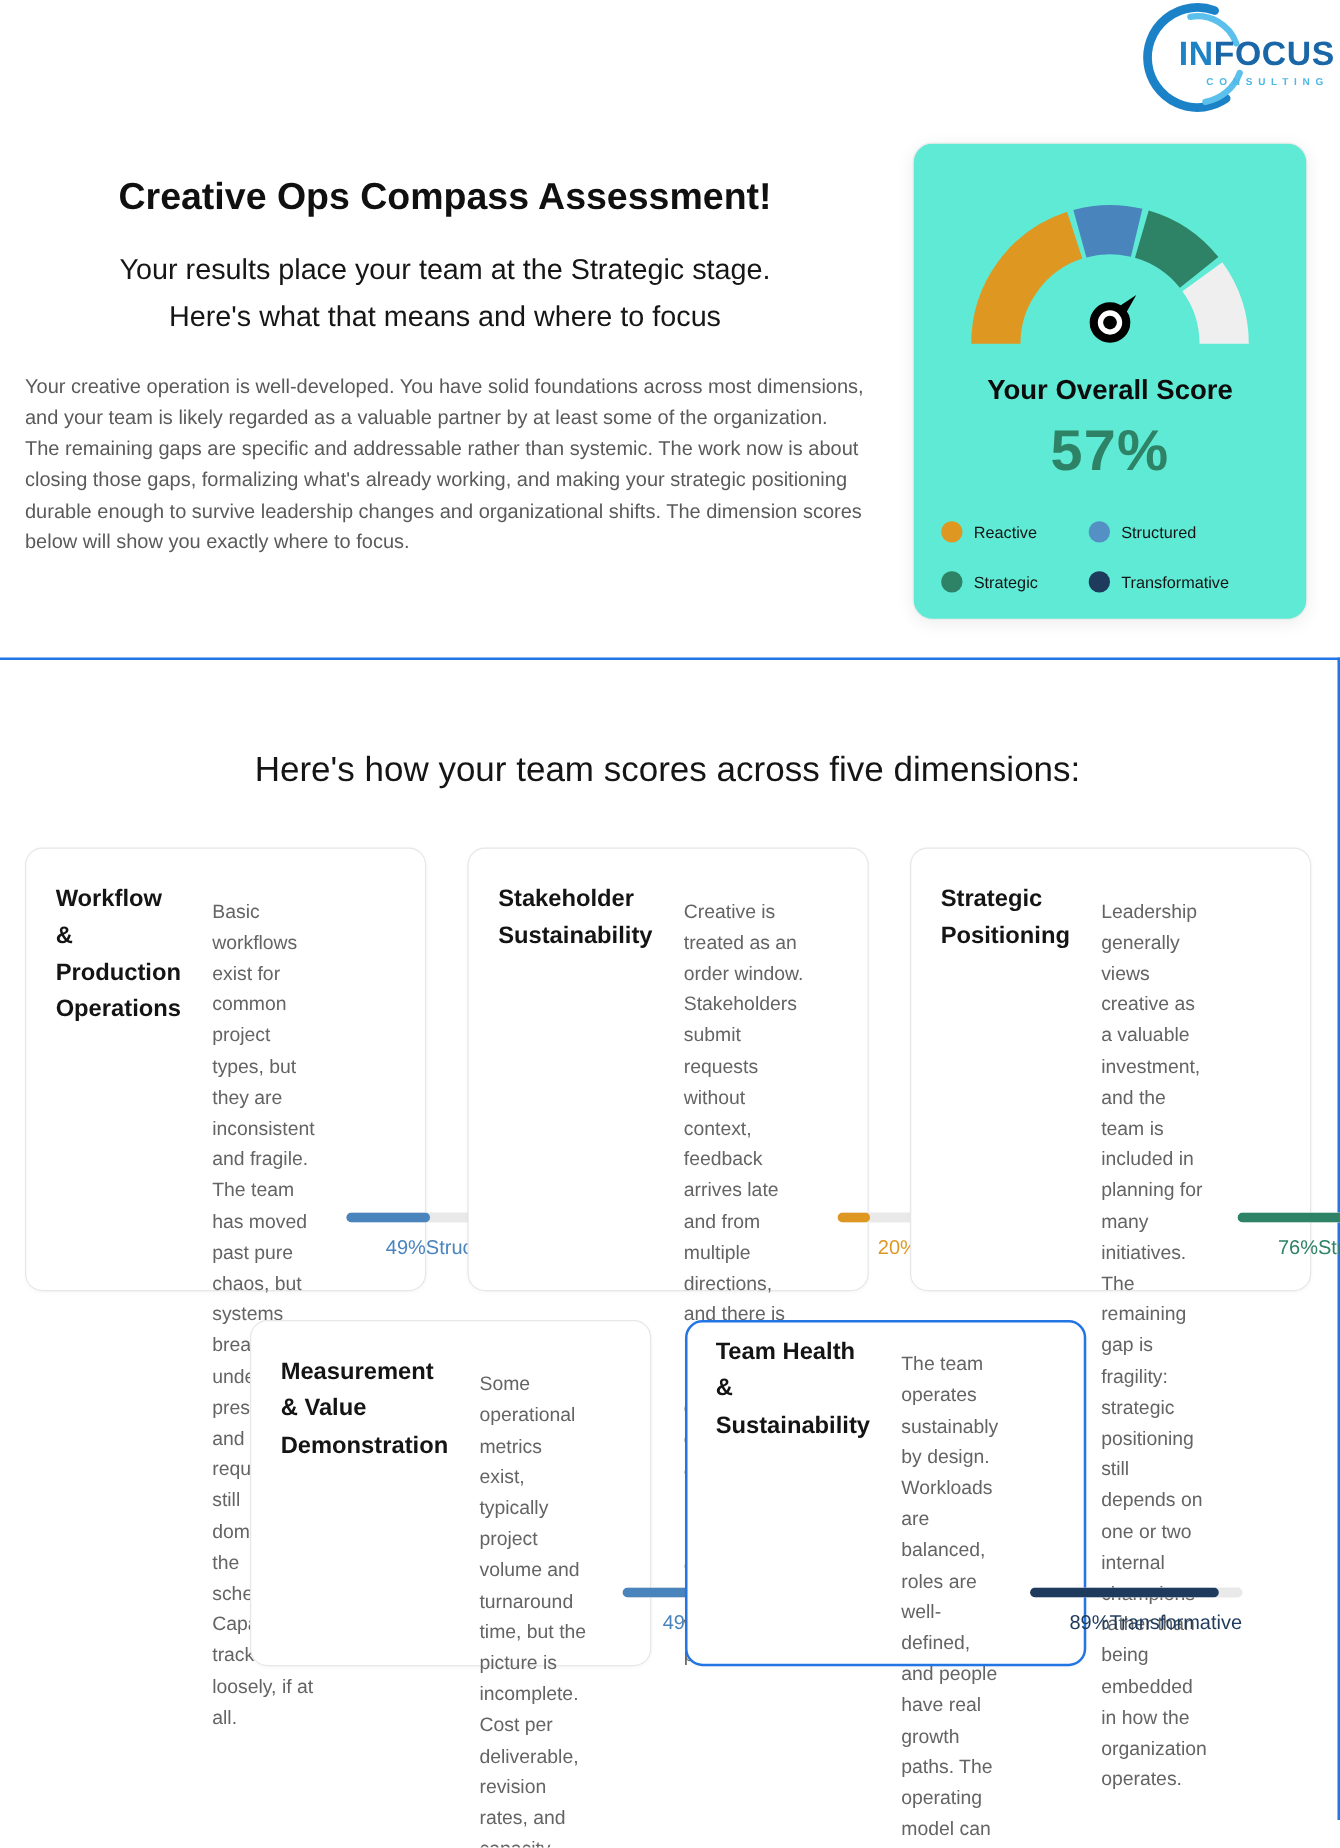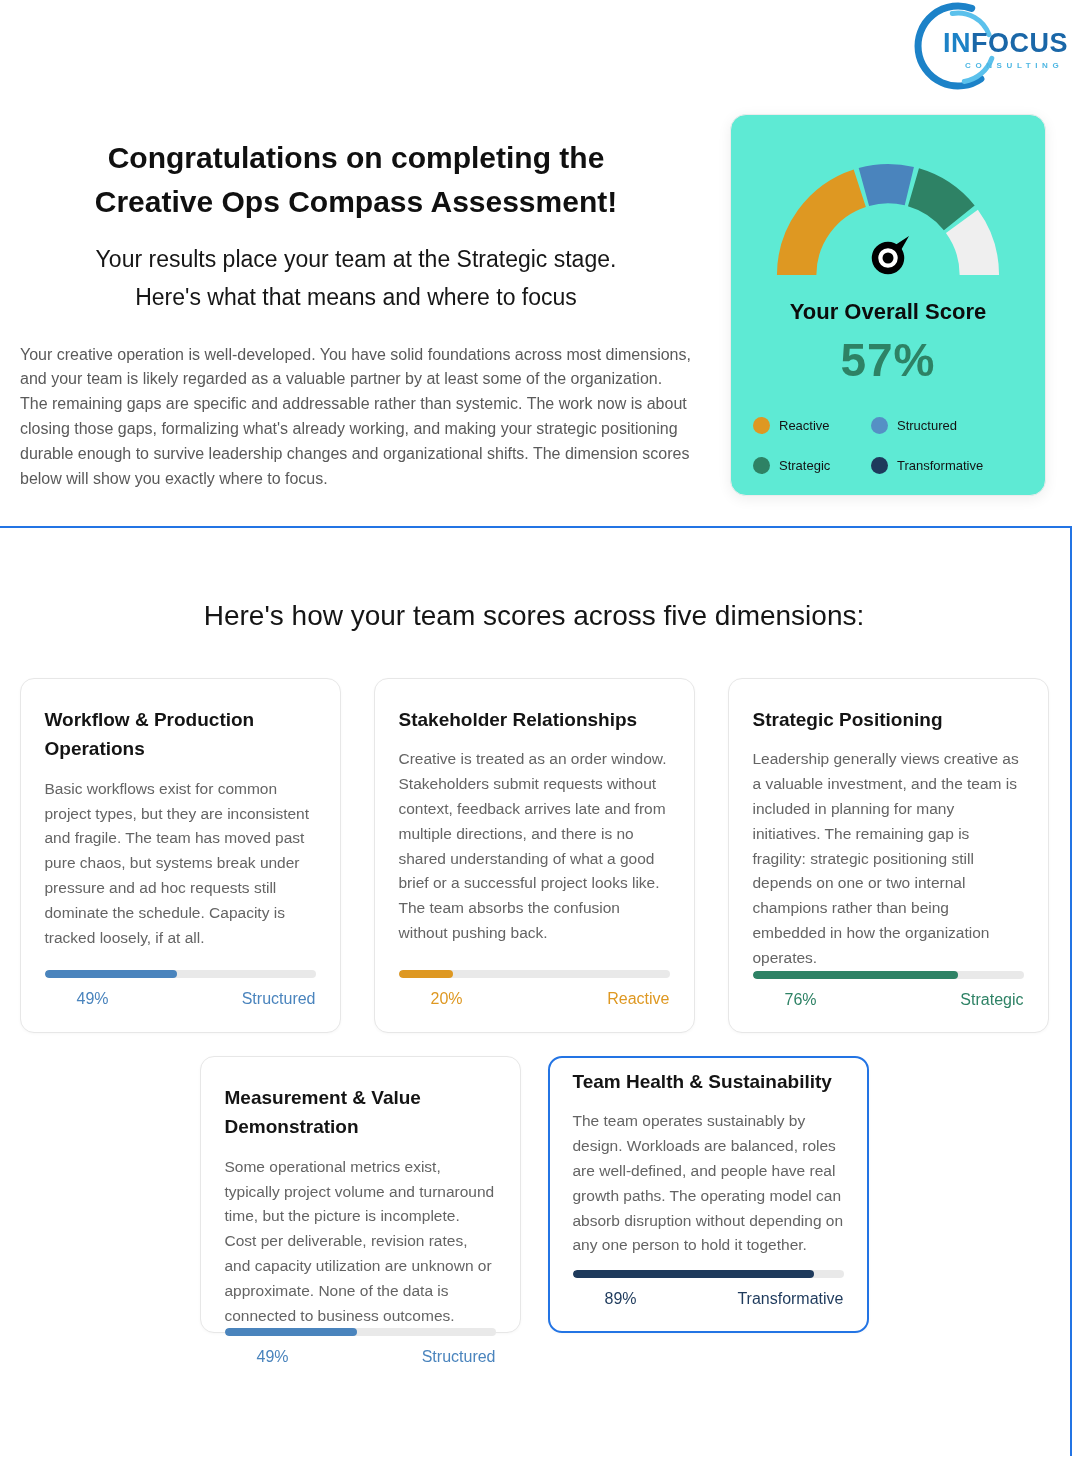--- a/index.html
+++ b/index.html
@@ -49,22 +49,23 @@
     border: 2px solid #2374e4; border-bottom: none;
     min-height: 930px; background: #fff;
   }
   .section-heading { font-size: 28px; font-weight: 400; color: #151515; text-align: center; margin-top: 72px; }
   .cards-row { display: flex; justify-content: center; margin-top: 46px; }
   .cards-row.row1 { gap: 33px; }
   .cards-row.row2 { gap: 27px; margin-top: 23px; }
 
   .dim-card {
     width: 321px; background: #fff; border: 1px solid #e7e7e7; border-radius: 14px;
-    padding: 26px 24px 24px 24px; display: flex; flex-direction: column;
+    padding: 26px 24px 24px 24px; display: flex; flex-direction: row;
     box-shadow: 0 1px 3px rgba(0,0,0,.03);
+    gap: 25px;
   }
   .row1 .dim-card { height: 355px; }
   .row2 .dim-card { height: 277px; }
   .dim-card.highlighted { border-width: 2px; padding: 9px 23px 23px 23px; }
   .dim-title { font-size: 19px; font-weight: 600; line-height: 1.55; color: #141414; }
   .dim-desc { font-size: 15.5px; line-height: 1.6; color: #646464; margin-top: 13px; }
   .bar-block { margin-top: auto; }
   .bar-track { height: 8px; border-radius: 4px; background: #e9e9e9; overflow: hidden; }
   .bar-fill { height: 100%; border-radius: 4px; }
   .bar-labels { display: flex; justify-content: space-between; margin-top: 12px; font-size: 16px; margin-left: 32px; }
@@ -82,21 +83,20 @@
     <div class="logo-text">
       <span class="brand" style="color: rgb(29, 130, 198);">IN</span><span class="brand" style="color: rgb(26, 103, 168);">FOCUS</span>
       <div class="logo-tagline" style="color: rgb(78, 183, 227);">CONSULTING</div>
     </div>
   </div>
 </header>
 
 <section class="hero">
   <div class="hero-left">
     <h1 class="hero-title">
-      <span>Congratulations on completing the</span>
       <span>Creative Ops Compass Assessment!</span>
     </h1>
     <div class="hero-subtitle">
       <span>Your results place your team at the Strategic stage.</span>
       <span>Here's what that means and where to focus</span>
     </div>
     <p class="hero-body">Your creative operation is well-developed. You have solid foundations across most dimensions, and your team is likely regarded as a valuable partner by at least some of the organization. The remaining gaps are specific and addressable rather than systemic. The work now is about closing those gaps, formalizing what's already working, and making your strategic positioning durable enough to survive leadership changes and organizational shifts. The dimension scores below will show you exactly where to focus.</p>
   </div>
 
   <aside class="score-card">
@@ -149,21 +149,21 @@
           <div class="bar-fill" style="width: 49%; background-color: rgb(74, 132, 189);"></div>
         </div>
         <div class="bar-labels">
           <span style="color: rgb(74, 132, 189);">49%</span>
           <span style="color: rgb(74, 132, 189);">Structured</span>
         </div>
       </div>
     </div>
 
     <div class="dim-card">
-      <div class="dim-title">Stakeholder Relationships</div>
+      <div class="dim-title">Stakeholder Sustainability</div>
       <div class="dim-desc">Creative is treated as an order window. Stakeholders submit requests without context, feedback arrives late and from multiple directions, and there is no shared understanding of what a good brief or a successful project looks like. The team absorbs the confusion without pushing back.</div>
       <div class="bar-block">
         <div class="bar-track">
           <div class="bar-fill" style="width: 20%; background-color: rgb(222, 152, 34);"></div>
         </div>
         <div class="bar-labels">
           <span style="color: rgb(222, 152, 34);">20%</span>
           <span style="color: rgb(222, 152, 34);">Reactive</span>
         </div>
       </div>

